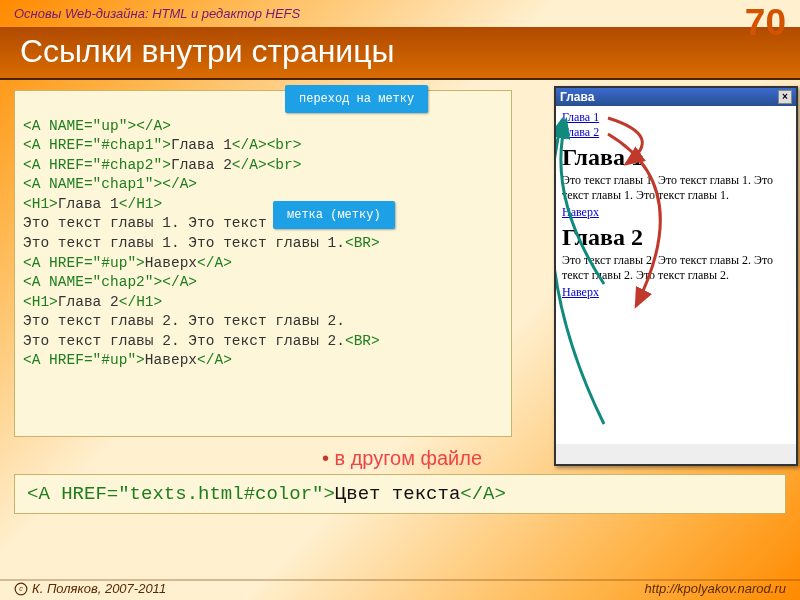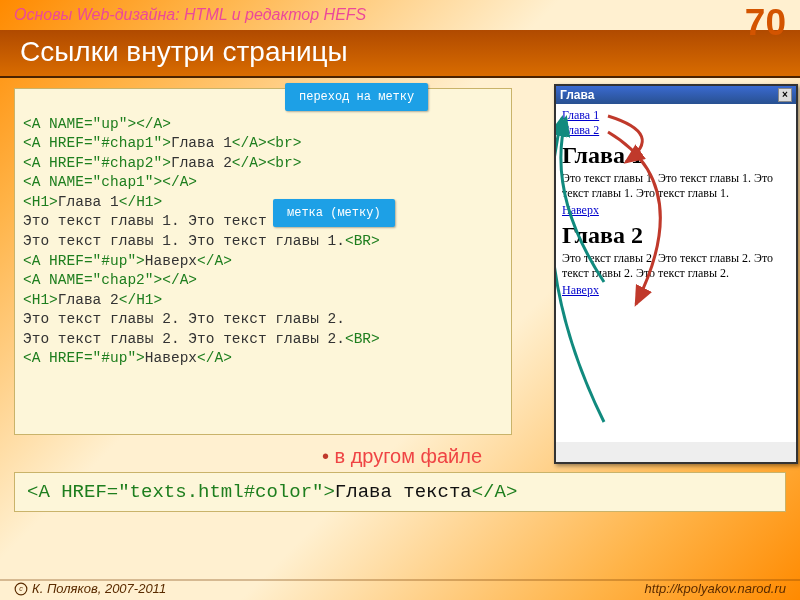--- a/index.html
+++ b/index.html
@@ -1,20 +1,20 @@
 <!DOCTYPE html>
 <html><head>
 <meta charset="utf-8">
 <style>
   * { margin:0; padding:0; box-sizing:border-box; }
   body { width:800px; height:600px; font-family:Arial,sans-serif; position:relative; overflow:hidden;
          background:linear-gradient(135deg,#ff8a00 0%,#ffb347 15%,#fff0d0 40%,#fff0d0 60%,#ffb347 85%,#ff8a00 100%); }
-  .topbar { font-style:italic; font-size:16px; color:#ec4899; padding:6px 14px; }
+  .topbar { font-style:italic; font-size:13px; color:#701a75; padding:6px 14px; }
   .pagenum { position:absolute; top:2px; right:14px; font-size:37px; color:#d35400; font-weight:bold; }
-  .titlebar { background:linear-gradient(#b04a00,#d96c00); color:#fff; font-size:28px; padding:6px 20px 8px; border-bottom:2px solid #4a2200; }
+  .titlebar { background:linear-gradient(#b04a00,#d96c00); color:#fff; font-size:32px; padding:6px 20px 8px; border-bottom:2px solid #4a2200; }
   .content { position:relative; padding:10px 14px 0; height:498px; }
   .codebox { background:#fdf6d9; border:1px solid #c9b36a; font-family:"Courier New",monospace; font-size:14.5px;
              color:#333; padding:6px 8px; width:498px; line-height:1.35; white-space:pre; position:relative; }
   .kw { color:#1e7e1e; }
   .txt { color:#333; }
   .callout { position:absolute; background:#1da0e6; color:#fff; padding:6px 14px; border-radius:2px; font-size:12px;
              box-shadow:1px 1px 2px rgba(0,0,0,.3); }
   .callout1 { left:270px; top:-6px; }
   .callout2 { left:258px; top:110px; }
   .bullet { color:#ef4444; font-size:20px; margin:10px 0 4px 4px;text-align:center; }
@@ -65,21 +65,21 @@
 <span class="txt">Это текст главы 2. Это текст главы 2.</span>
 <span class="txt">Это текст главы 2. Это текст главы 2.</span><span class="kw">&lt;BR&gt;</span>
 <span class="kw">&lt;A HREF="#up"&gt;</span><span class="txt">Наверх</span><span class="kw">&lt;/A&gt;</span>
     <div class="callout callout1">переход на метку</div>
     <div class="callout callout2">метка (метку)</div>
   </div>
 
   <div class="bullet">в другом файле</div>
 
   <div class="codebox2">
-    <span>&lt;A HREF="texts.html#color"&gt;</span><span class="txt2">Глава текста</span><span>&lt;/A&gt;</span>
+    <span>&lt;A HREF="texts.html#color"&gt;</span><span class="txt2">Цвет текста</span><span>&lt;/A&gt;</span>
   </div>
 
   <div class="mini">
     <div class="mini-title">
       <span>Глава</span>
       <span class="mini-close">×</span>
     </div>
     <div class="mini-body">
       <a>Глава 1</a><br>
       <a>Глава 2</a>

